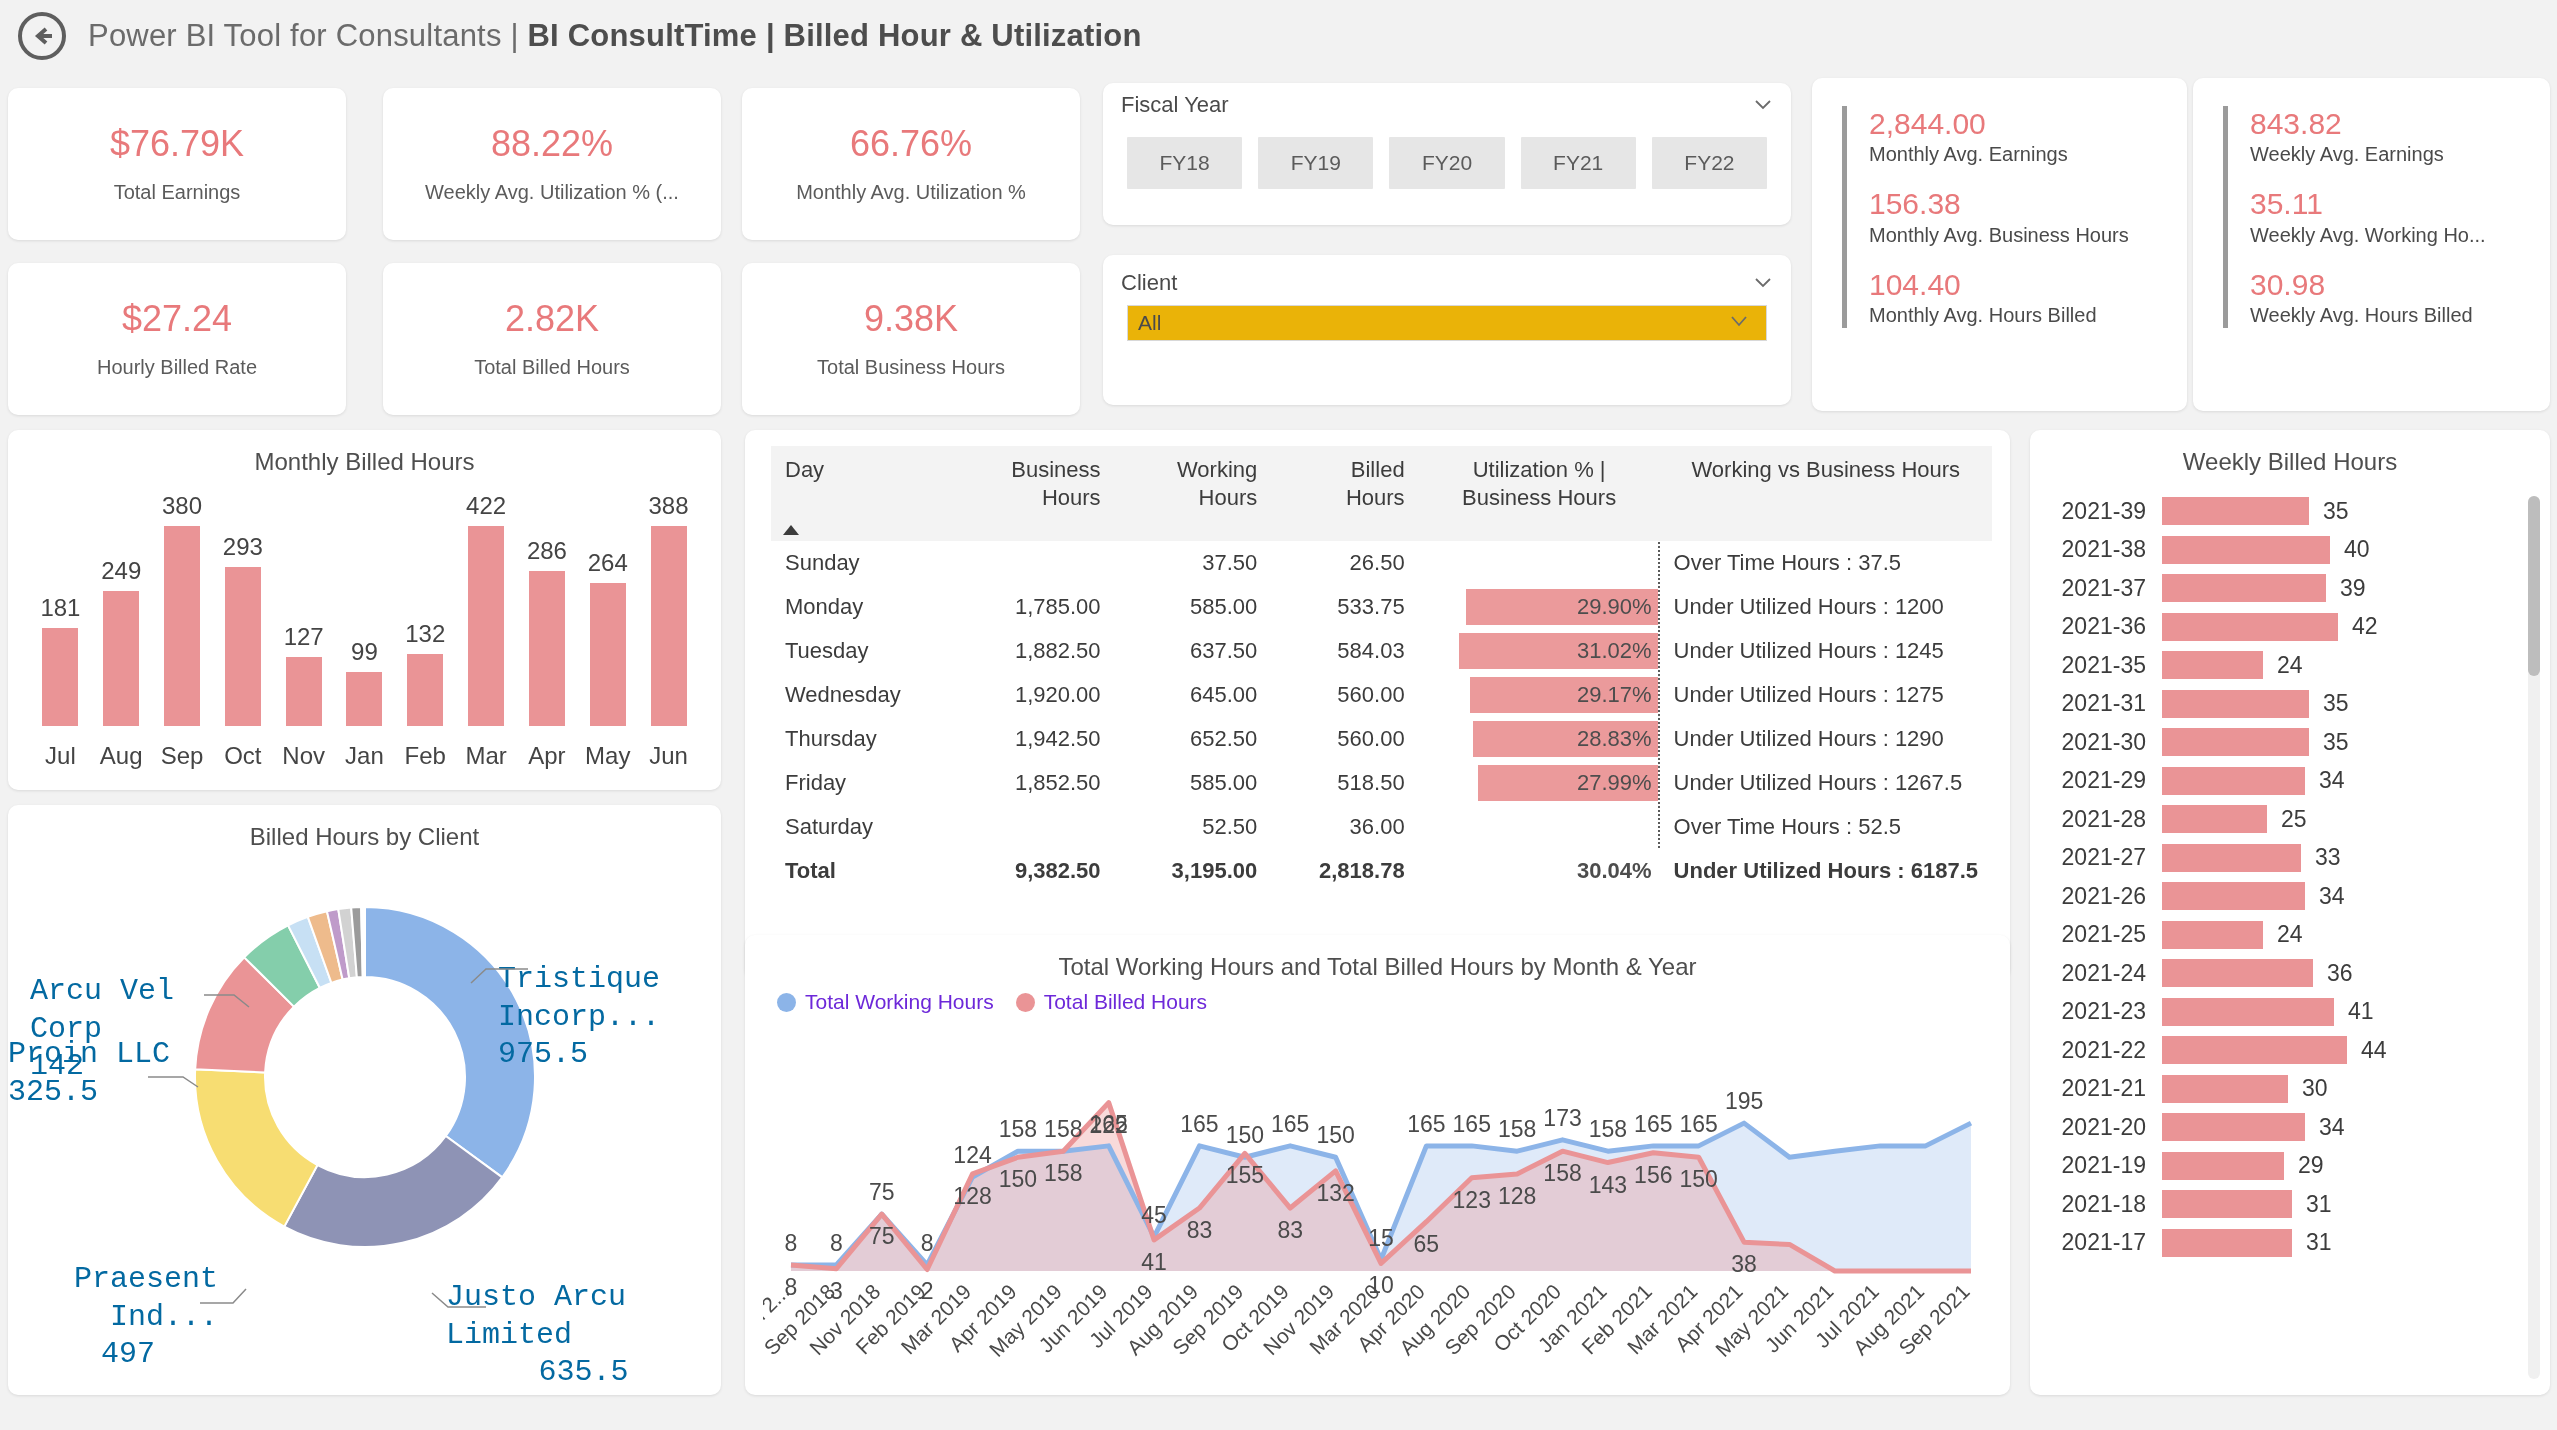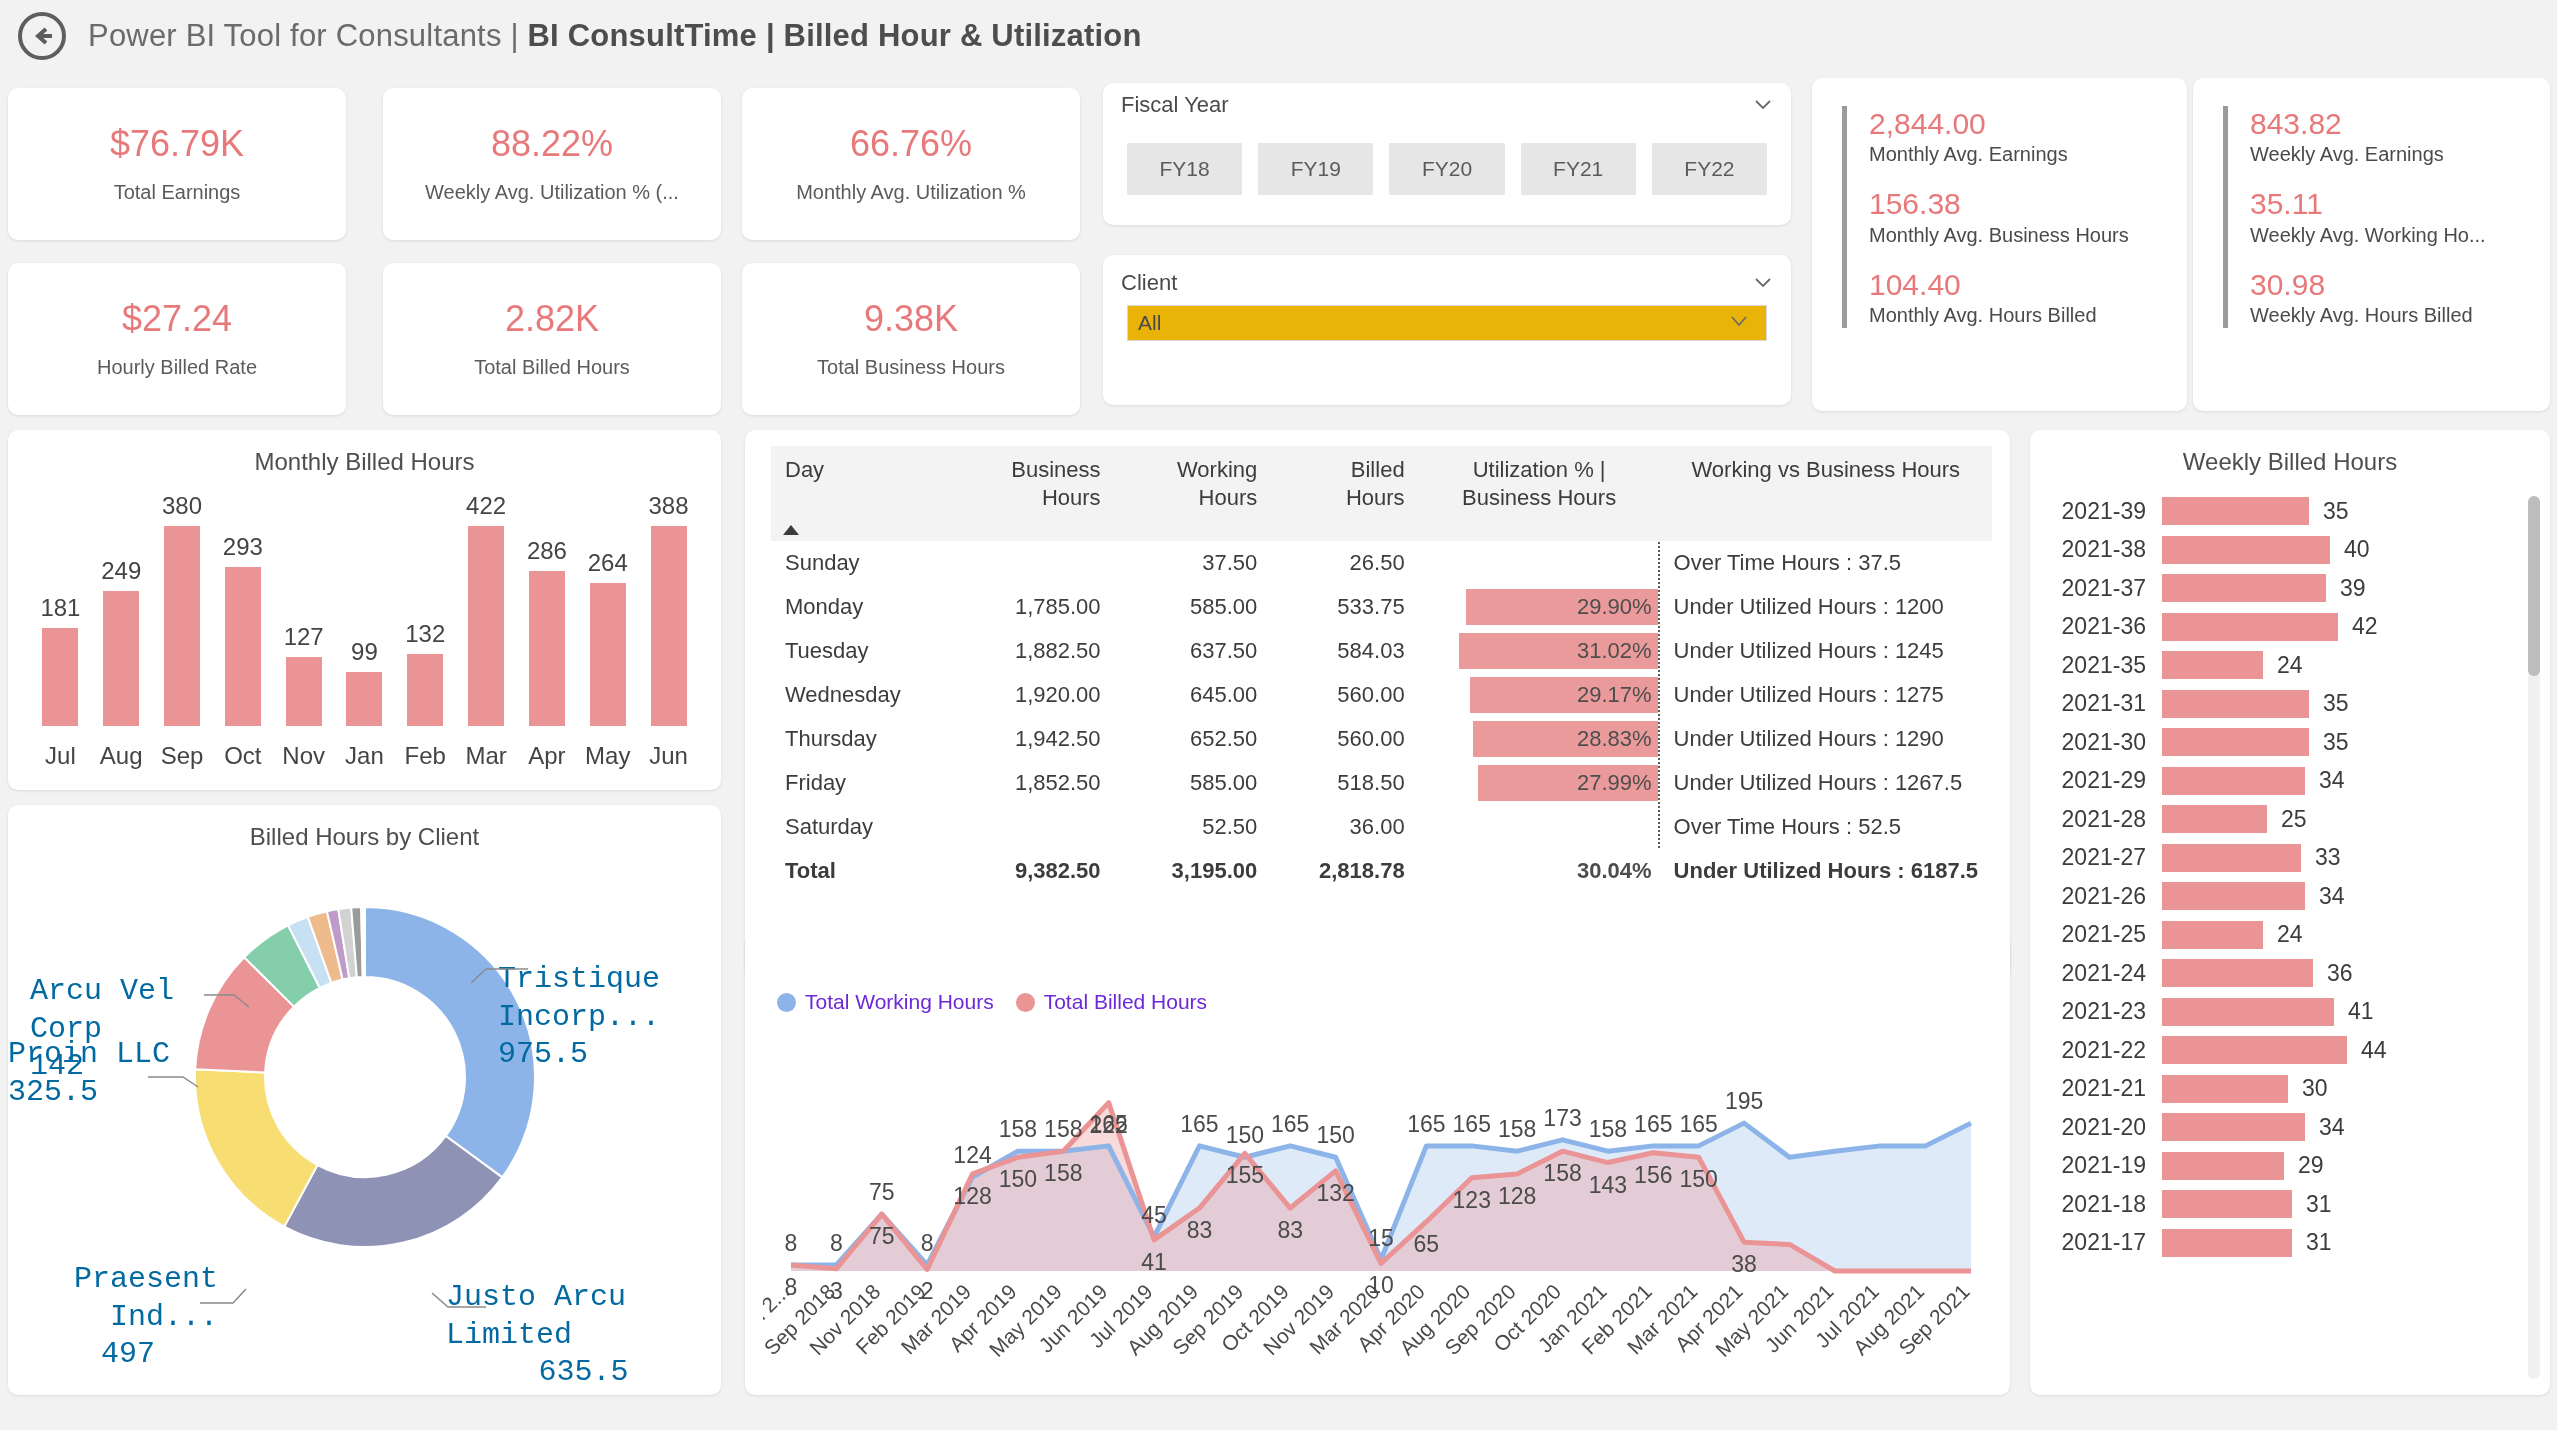--- a/index.html
+++ b/index.html
@@ -28,21 +28,21 @@
   .kpi { display: flex; flex-direction: column; align-items: center; justify-content: center; }
   .kpi .val { font-size: 36px; color: #e8797b; line-height: 1.1; }
   .kpi .lbl { font-size: 20px; color: #5b5b5b; margin-top: 17px;
               white-space: nowrap; overflow: hidden; text-overflow: ellipsis; max-width: 94%; text-align: center; }
 
   
   .slicer-head { display: flex; align-items: center; justify-content: space-between;
                  padding: 0 18px; height: 44px; }
   .slicer-head .t { font-size: 22px; color: #4a4a4a; }
   .chev { width: 20px; height: 20px; }
-  .fy-row { display: flex; gap: 16px; padding: 0 24px; margin-top: 16px; }
+  .fy-row { display: flex; gap: 16px; padding: 0 24px; margin-top: 10px; }
   .fy-btn { flex: 1; height: 52px; background: #e6e6e6; color: #5b5b5b;
             font-size: 21px; display: flex; align-items: center; justify-content: center;
             cursor: pointer; border-radius: 1px; }
   .client-select { margin: 6px 24px 0 24px; height: 36px; border: 1px solid #d8d8d8; background: #eab308;
                    display: flex; align-items: center; justify-content: space-between;
                    padding: 0 16px 0 10px; cursor: pointer; }
   .client-select .v { font-size: 21px; color: #4a4a4a; }
 
   
   .mkpi { padding: 28px 0 0 30px; }
@@ -459,20 +459,21 @@
                 </div>
               </td>
               <td class="l">Under Utilized Hours : 6187.5</td>
             </tr>
           </tbody>
       </table>
     </div>
   </div>
 
   <div class="card" style="left:745px; top:935px; width:1265px; height:460px;">
+    <div class="chart-title">Total Working Hours and Total Billed Hours by Month &amp; Year</div>
     <div class="lc">
       <div class="legend">
         <span class="it">
           <span class="dot" style="background:#8cb4e8;"></span>
           <span>Total Working Hours</span>
         </span>
         <span class="it">
           <span class="dot" style="background:#ea9496;"></span>
           <span>Total Billed Hours</span>
         </span>

